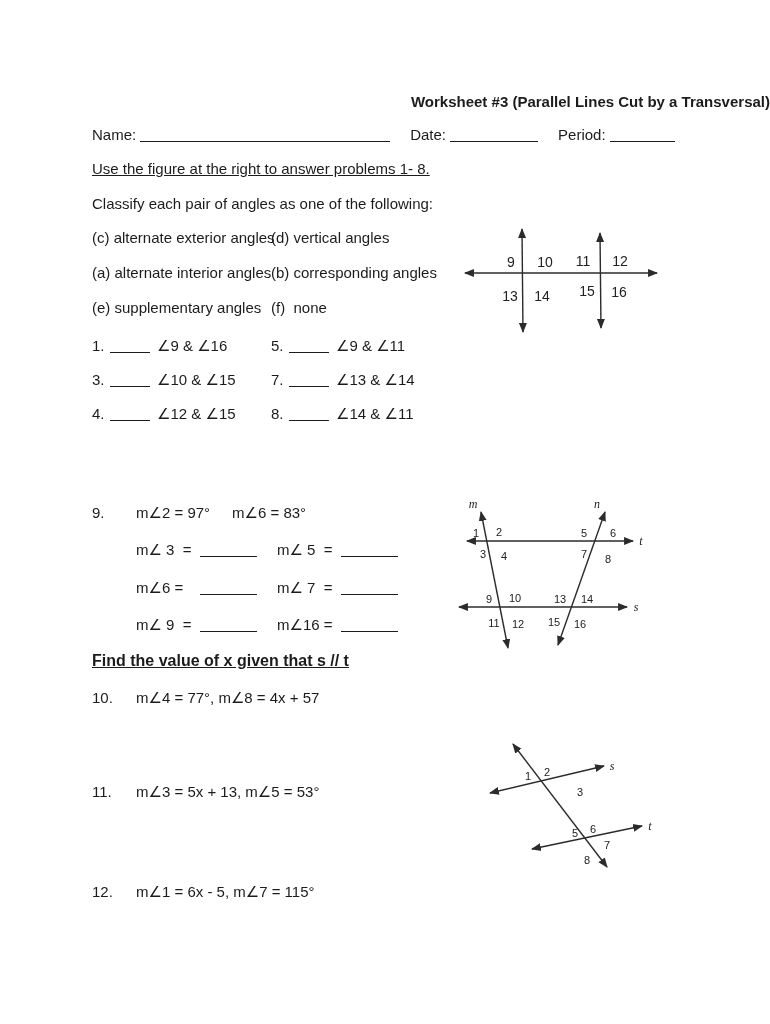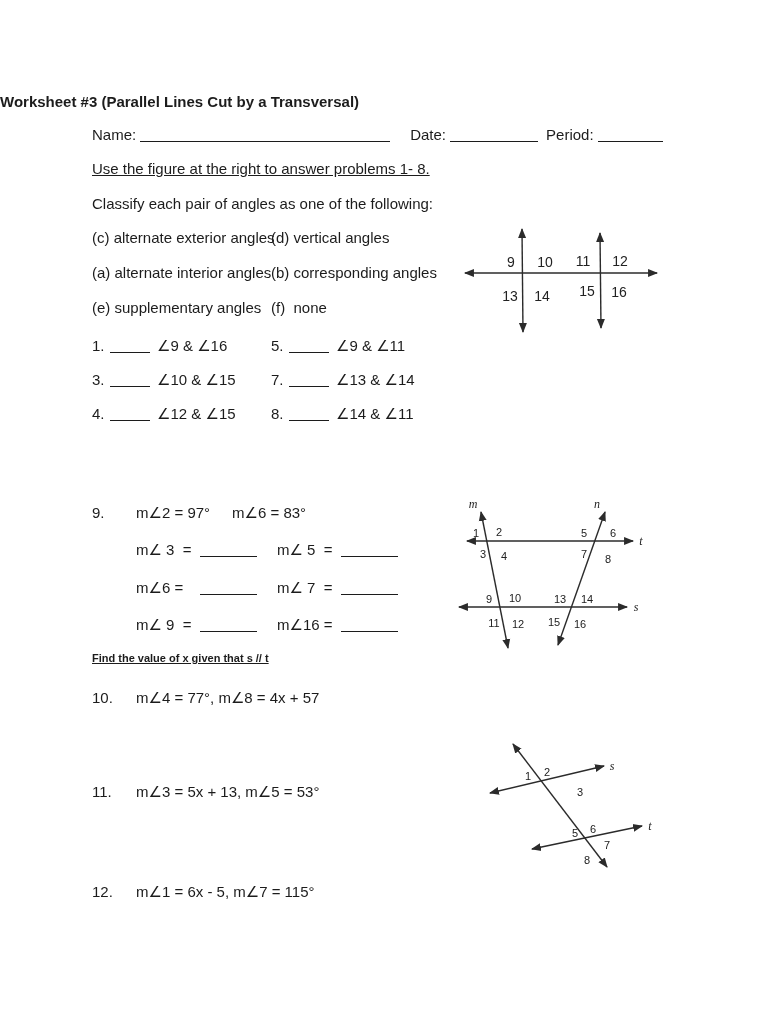--- a/index.html
+++ b/index.html
@@ -11,32 +11,32 @@
     background: #ffffff;
     font-family: "Liberation Sans", "DejaVu Sans", sans-serif;
     font-size: 15px;
     line-height: 1.15;
     color: #1c1c1c;
     overflow: hidden;
   }
   .abs { position: absolute; }
   .ws  { white-space: pre; }
 
-  .title { top: 93px; left: 0; width: 100%; text-align: left; font-weight: 700; }
+  .title { top: 93px; left: 0; width: 100%; text-align: right; font-weight: 700; }
 
   .hdr { top: 126px; left: 92px; white-space: nowrap; }
   .blank {
     display: inline-block;
     border-bottom: 1.2px solid #1c1c1c;
     height: 14px;
     vertical-align: -2px;
     margin-left: 4px;
   }
   .gap20 { margin-left: 20px; }
-  .gap16 { margin-left: 8px; }
+  .gap16 { margin-left: 20px; }
 
   .u { text-decoration: underline; }
   .instr1 { top: 160px; left: 92px; }
   .instr2 { top: 195px; left: 92px; }
 
   .opts { top: 229px; left: 92px; }
   .opt-row { height: 35px; }
   .opt-left { display: inline-block; width: 179px; }
 
   .probs { top: 337px; left: 92px; }
@@ -46,21 +46,21 @@
   .pblank { width: 40px; margin-right: 7px; }
 
   .p9 { top: 504px; left: 92px; }
   .p9n  { display: inline-block; width: 44px; }
   .p9g1 { display: inline-block; width: 96px; }
   .p9row { margin-top: 20px; margin-left: 44px; }
   .p9l { display: inline-block; width: 60px; }
   .p9r { display: inline-block; width: 60px; margin-left: 20px; }
   .p9blank { width: 57px; }
 
-  .findx { top: 652px; left: 92px; font-weight: 700; font-size: 11px; text-decoration: underline; }
+  .findx { top: 652px; left: 92px; font-weight: 700; font-size: 16px; text-decoration: underline; }
 
   .probx { left: 92px; }
   .pxn { display: inline-block; width: 44px; }
 
   
   .fl { stroke: #2b2b2b; stroke-width: 1.4; fill: none; }
   .ftA { font-family: "Liberation Sans", "DejaVu Sans", sans-serif; font-size: 14px; fill: #222; text-anchor: middle; }
   .ftB { font-family: "Liberation Sans", "DejaVu Sans", sans-serif; font-size: 11px; fill: #222; text-anchor: middle; }
   .fti { font-family: "Liberation Serif", "DejaVu Serif", serif; font-style: italic; font-size: 12px; fill: #222; text-anchor: middle; }
 </style>

